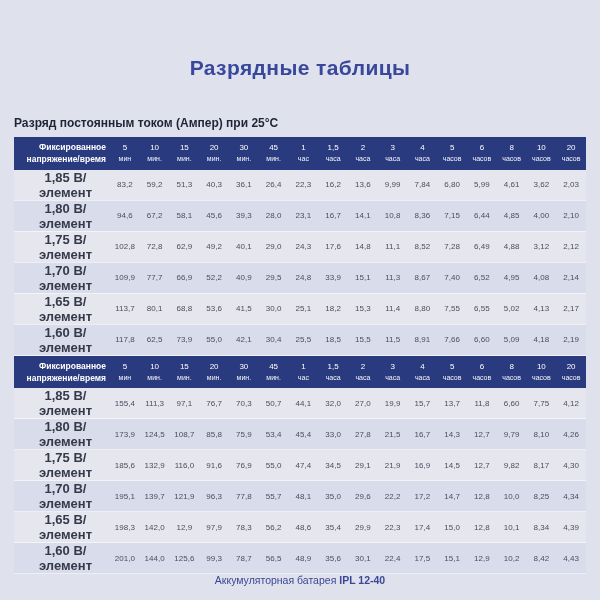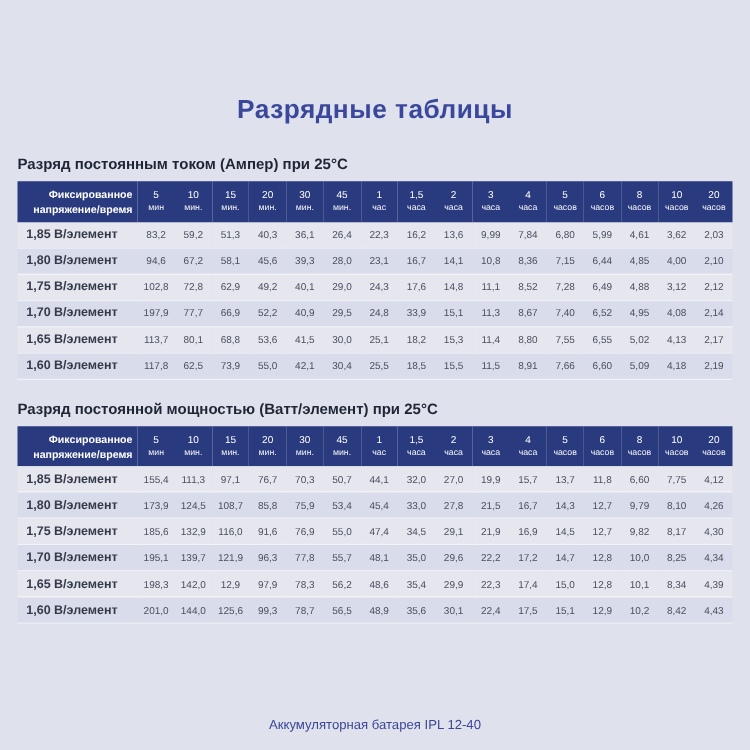--- a/index.html
+++ b/index.html
@@ -4,32 +4,32 @@
 <style>
   html, body { margin: 0; padding: 0; }
   body {
     width: 600px; height: 600px;
     background: var(--background, #dfe1ed);
     font-family: "Liberation Sans", sans-serif;
     position: relative; overflow: hidden;
   }
   .page-title {
     text-align: center;
-    padding-top: 76px;
+    padding-top: 56px;
     font-size: 21px;
     font-weight: 600;
     letter-spacing: 0.4px;
     color: var(--title-text, #3a489c);
   }
   .content { padding: 0 14px; }
   .section-title {
     font-size: 12px;
     font-weight: bold;
     color: var(--section-title-text, #1f2535);
-    margin-top: 24px;
+    margin-top: 36px;
     margin-bottom: 7px;
   }
   .section-title.second { margin-top: 16px; }
   table {
     border-collapse: collapse;
     width: 572px;
     table-layout: fixed;
   }
   col.label-col { width: 96px; }
   thead th {
@@ -49,38 +49,38 @@
   th.col { font-size: 8px; line-height: 1.35; padding: 4px 0; text-align: center; }
   th.col .unit { display: block; font-size: 7px; opacity: 0.95; }
   tbody td {
     font-size: 8px;
     color: var(--cell-text, #4a4f5e);
     text-align: center;
     height: 20px;
     padding: 0;
   }
   tbody td.label {
-    text-align: left;
+    text-align: center;
     padding-left: 7px;
     font-weight: bold;
-    font-size: 10px;
+    font-size: 13px;
     color: var(--label-text, #343a4a);
     margin-top: 40px;
   }
   tbody tr { border-bottom: 1px solid rgba(255,255,255,0.55); }
   tbody tr:nth-child(odd)  { background: var(--row-odd, #e5e6ee); }
   tbody tr:nth-child(even) { background: var(--row-even, #d9dcea); }
   .footer {
     position: absolute;
     left: 0; right: 0; bottom: 14px;
     text-align: center;
     font-size: 10.5px;
     color: var(--footer-text, #3b4796);
   }
-  .footer .model { font-weight: normal; }
+  .footer .model { font-weight: bold; }
 </style>
 </head>
 <body>
 
 <div class="page-title">Разрядные таблицы</div>
 
 <div class="content">
   <div class="section-title">Разряд постоянным током (Ампер) при 25°C</div>
   <table>
       <colgroup>
@@ -177,21 +177,21 @@
           <td>11,1</td>
           <td>8,52</td>
           <td>7,28</td>
           <td>6,49</td>
           <td>4,88</td>
           <td>3,12</td>
           <td>2,12</td>
         </tr>
         <tr>
           <td class="label">1,70 В/элемент</td>
-          <td>197,9</td>
+          <td>109,9</td>
           <td>77,7</td>
           <td>66,9</td>
           <td>52,2</td>
           <td>40,9</td>
           <td>29,5</td>
           <td>24,8</td>
           <td>33,9</td>
           <td>15,1</td>
           <td>11,3</td>
           <td>8,67</td>
@@ -235,21 +235,20 @@
           <td>8,91</td>
           <td>7,66</td>
           <td>6,60</td>
           <td>5,09</td>
           <td>4,18</td>
           <td>2,19</td>
         </tr>
       </tbody>
     </table>
 
-  <div class="section-title second">Разряд постоянной мощностью (Ватт/элемент) при 25°C</div>
   <table>
       <colgroup>
         <col class="label-col">
         <col>
         <col>
         <col>
         <col>
         <col>
         <col>
         <col>

